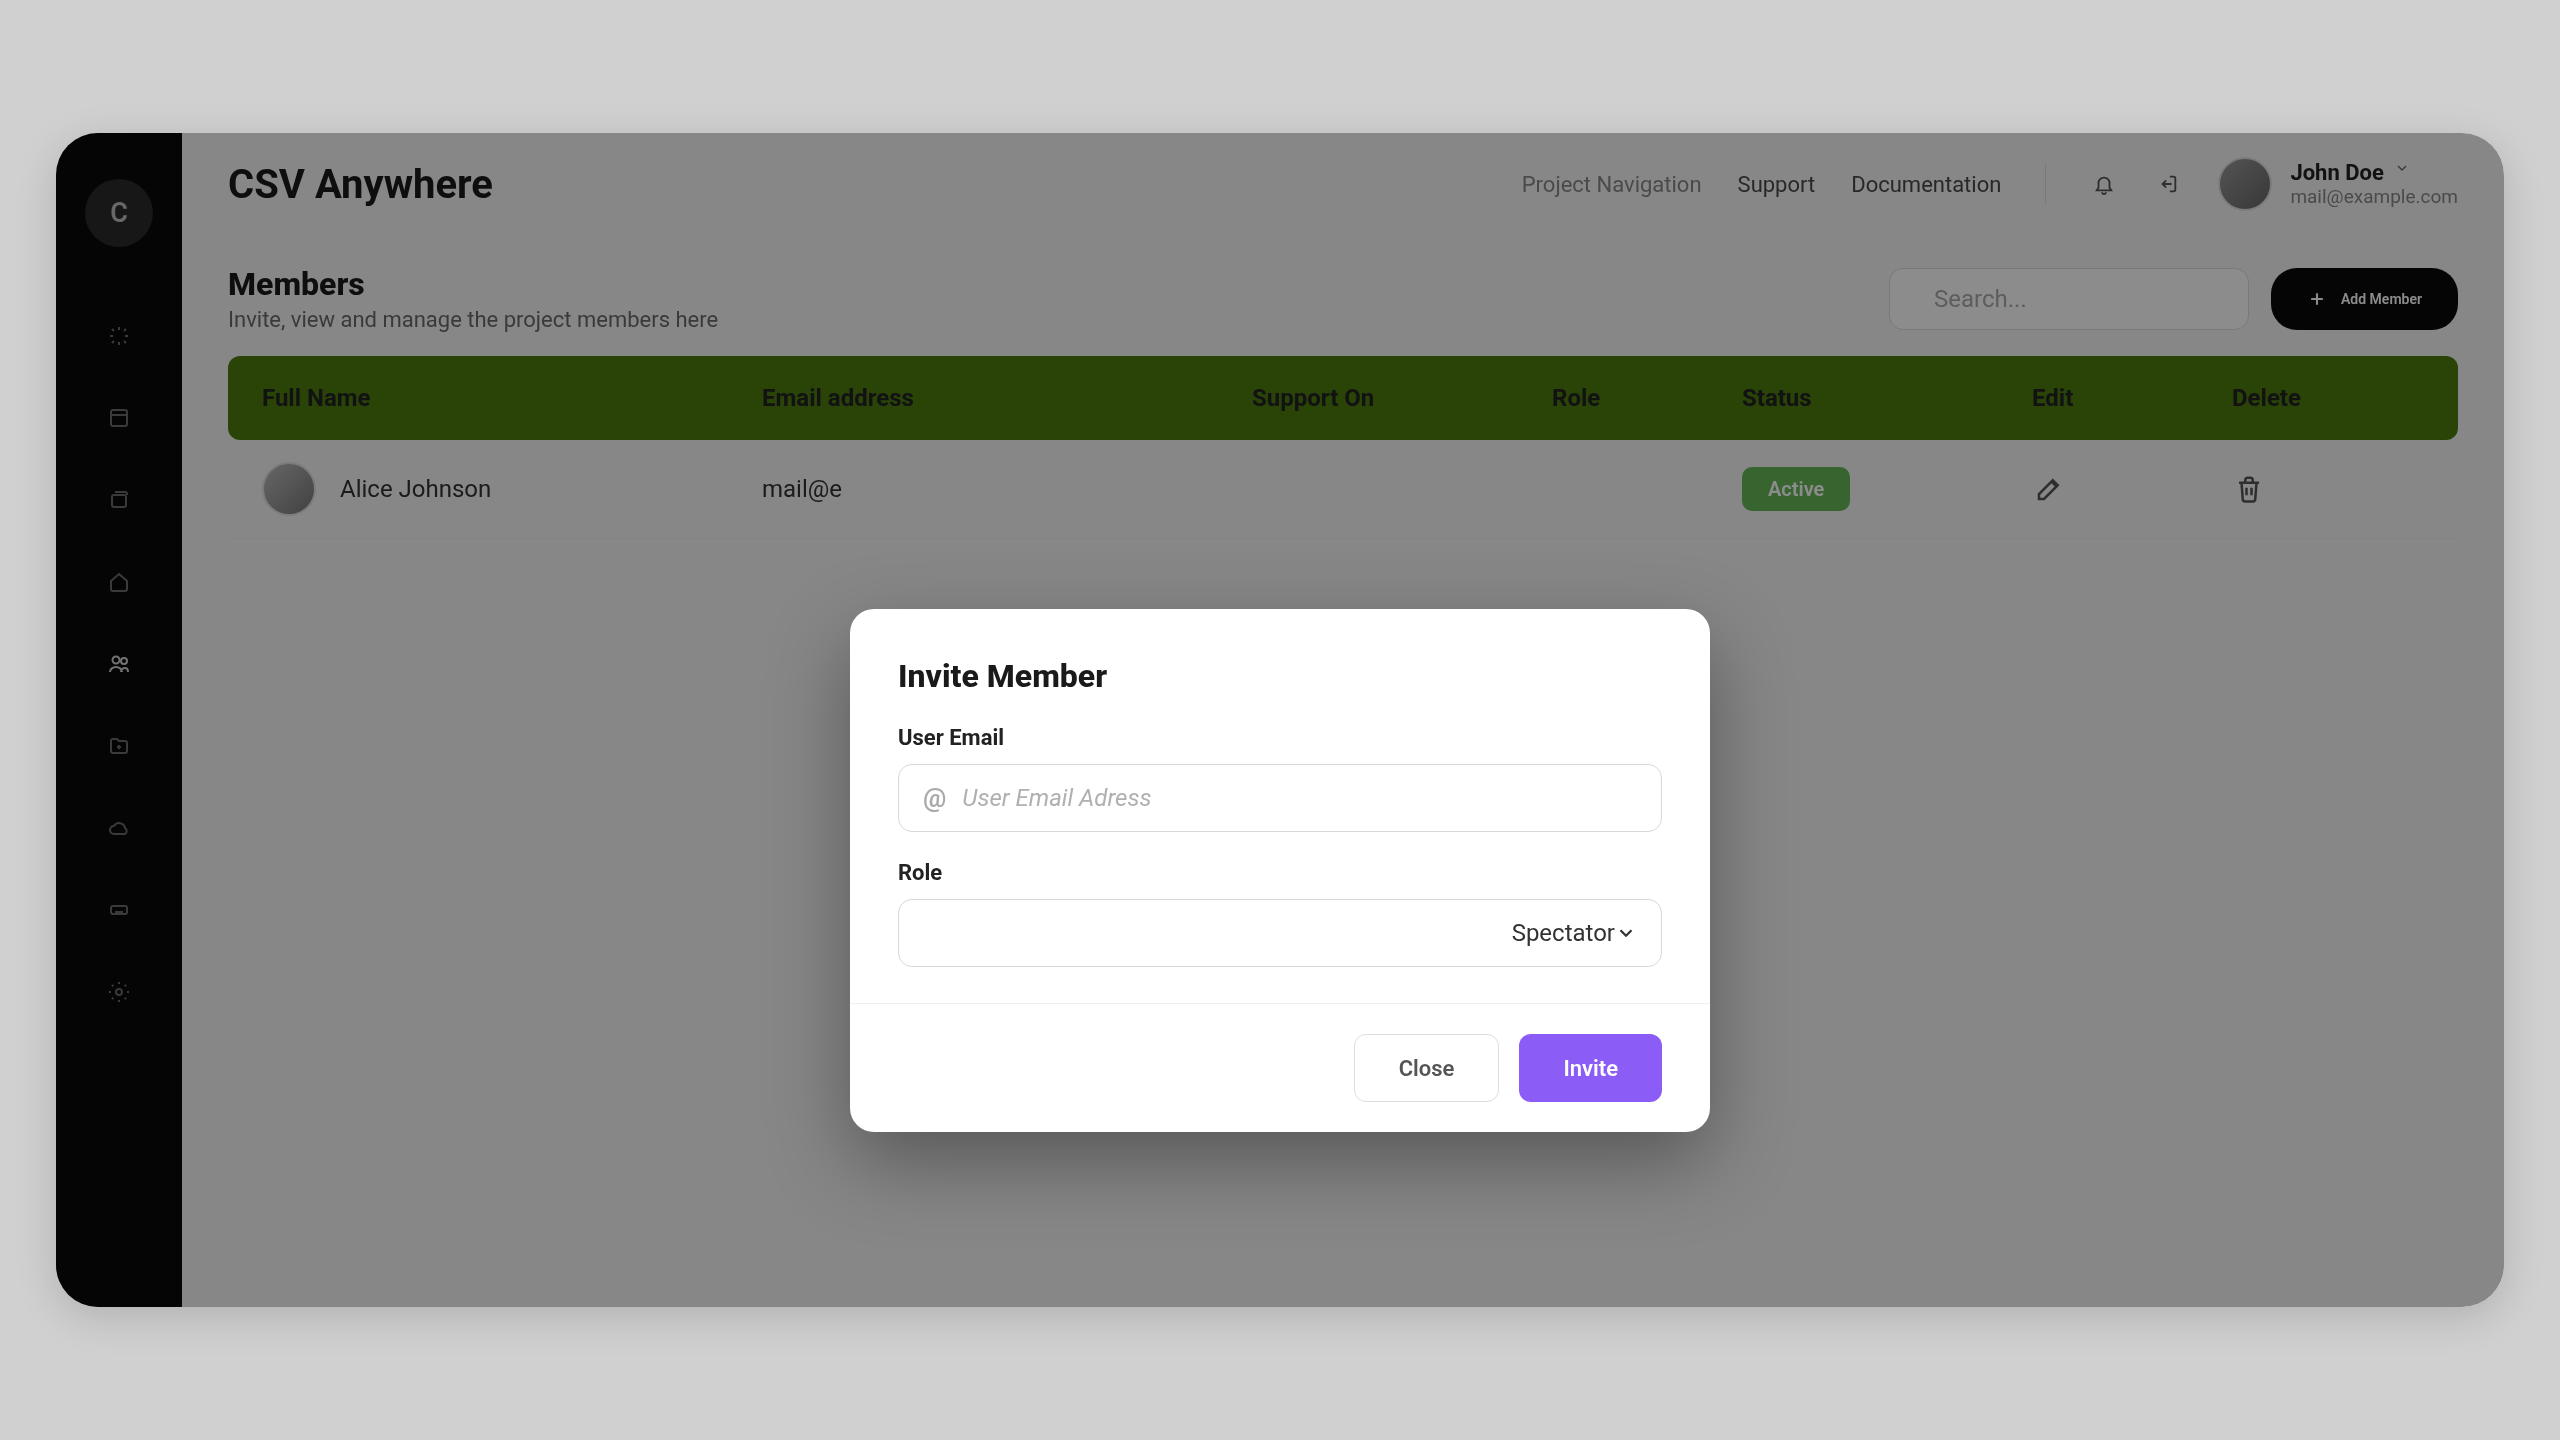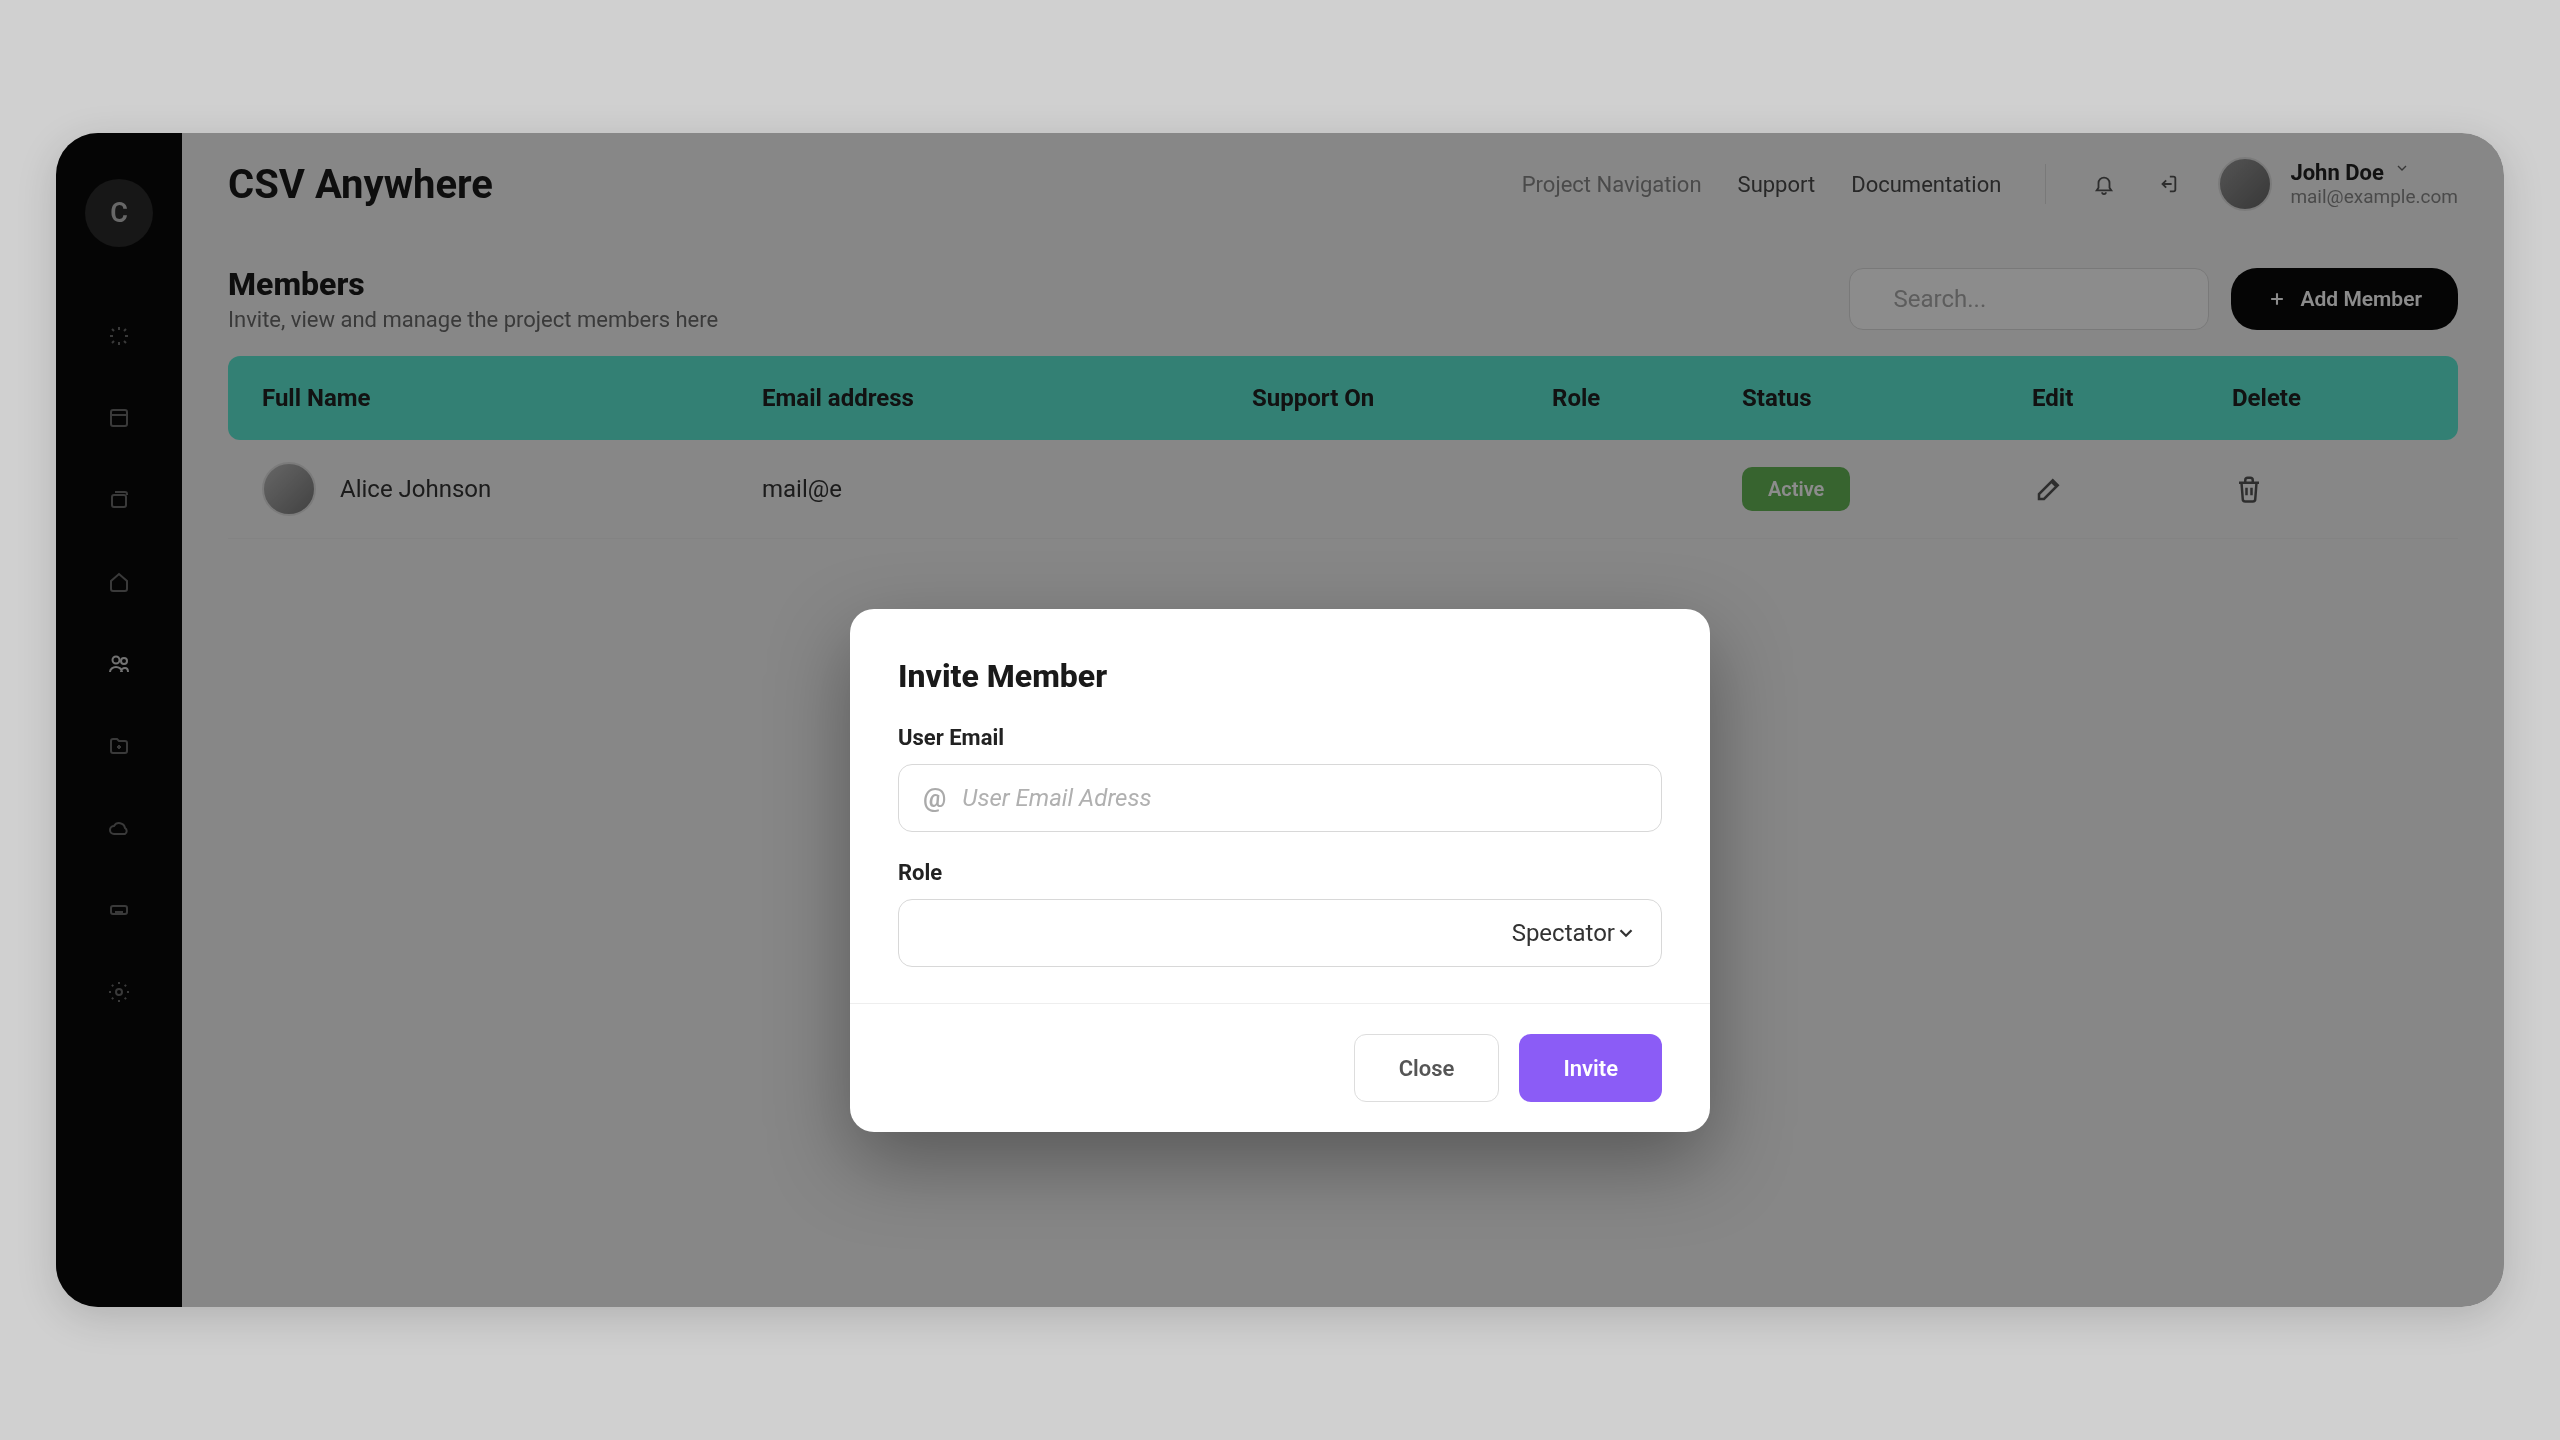--- a/index.html
+++ b/index.html
@@ -33,25 +33,25 @@
 .chev-small { width: 16px; height: 16px; color: #666; }
 
 .page-head { display: flex; align-items: center; padding: 30px 46px 24px; }
 .section-title { font-size: 32px; font-weight: 800; color: #1a1a1a; }
 .section-sub { font-size: 22px; color: #6a6a6a; margin-top: 4px; }
 .page-head-right { margin-left: auto; display: flex; align-items: center; gap: 22px; }
 .search-box { width: 360px; height: 62px; border: 1px solid #ddd; border-radius: 14px; display: flex; align-items: center; padding: 0 24px; gap: 20px; background: #fff; }
 .search-box svg { width: 28px; height: 28px; color: #888; }
 .search-box input { border: none; outline: none; font-size: 24px; color: #444; flex: 1; background: transparent; }
 .search-box input::placeholder { color: #aaa; }
-.add-btn { height: 62px; padding: 0 36px; background: #0a0a0a; color: #fff; border: none; border-radius: 26px; font-size: 21px; font-weight: 600; display: flex; align-items: center; gap: 14px; cursor: pointer; }
+.add-btn { height: 62px; padding: 0 36px; background: #0a0a0a; color: #fff; border: none; border-radius: 26px; font-size: 14px; font-weight: 600; display: flex; align-items: center; gap: 14px; cursor: pointer; }
 .add-btn svg { width: 20px; height: 20px; }
 
 .table-wrap { padding: 0 46px; }
-.thead { display: grid; grid-template-columns: 500px 490px 300px 190px 290px 200px 1fr; background: #5eead4; border-radius: 12px; padding: 28px 34px; }
+.thead { display: grid; grid-template-columns: 500px 490px 300px 190px 290px 200px 1fr; background: #4d7c0f; border-radius: 12px; padding: 28px 34px; }
 .th { font-size: 24px; font-weight: 700; color: #222; }
 .trow { display: grid; grid-template-columns: 500px 490px 300px 190px 290px 200px 1fr; align-items: center; padding: 22px 34px; border-bottom: 1px solid #eee; }
 .cell-name { display: flex; align-items: center; gap: 24px; }
 .row-avatar { width: 54px; height: 54px; border-radius: 50%; border: 2px solid #e0e0e0; background: linear-gradient(135deg,#bbb,#777); }
 .cell { font-size: 24px; color: #333; }
 .status-badge { display: inline-flex; align-items: center; justify-content: center; padding: 10px 26px; background: #64b657; color: #fff; font-size: 20px; font-weight: 600; border-radius: 10px; }
 .action-icon { width: 34px; height: 34px; color: #555; display: flex; align-items: center; justify-content: center; cursor: pointer; }
 .action-icon svg { width: 30px; height: 30px; }
 
 .backdrop { position: absolute; inset: 0; background: rgba(0,0,0,0.45); }

